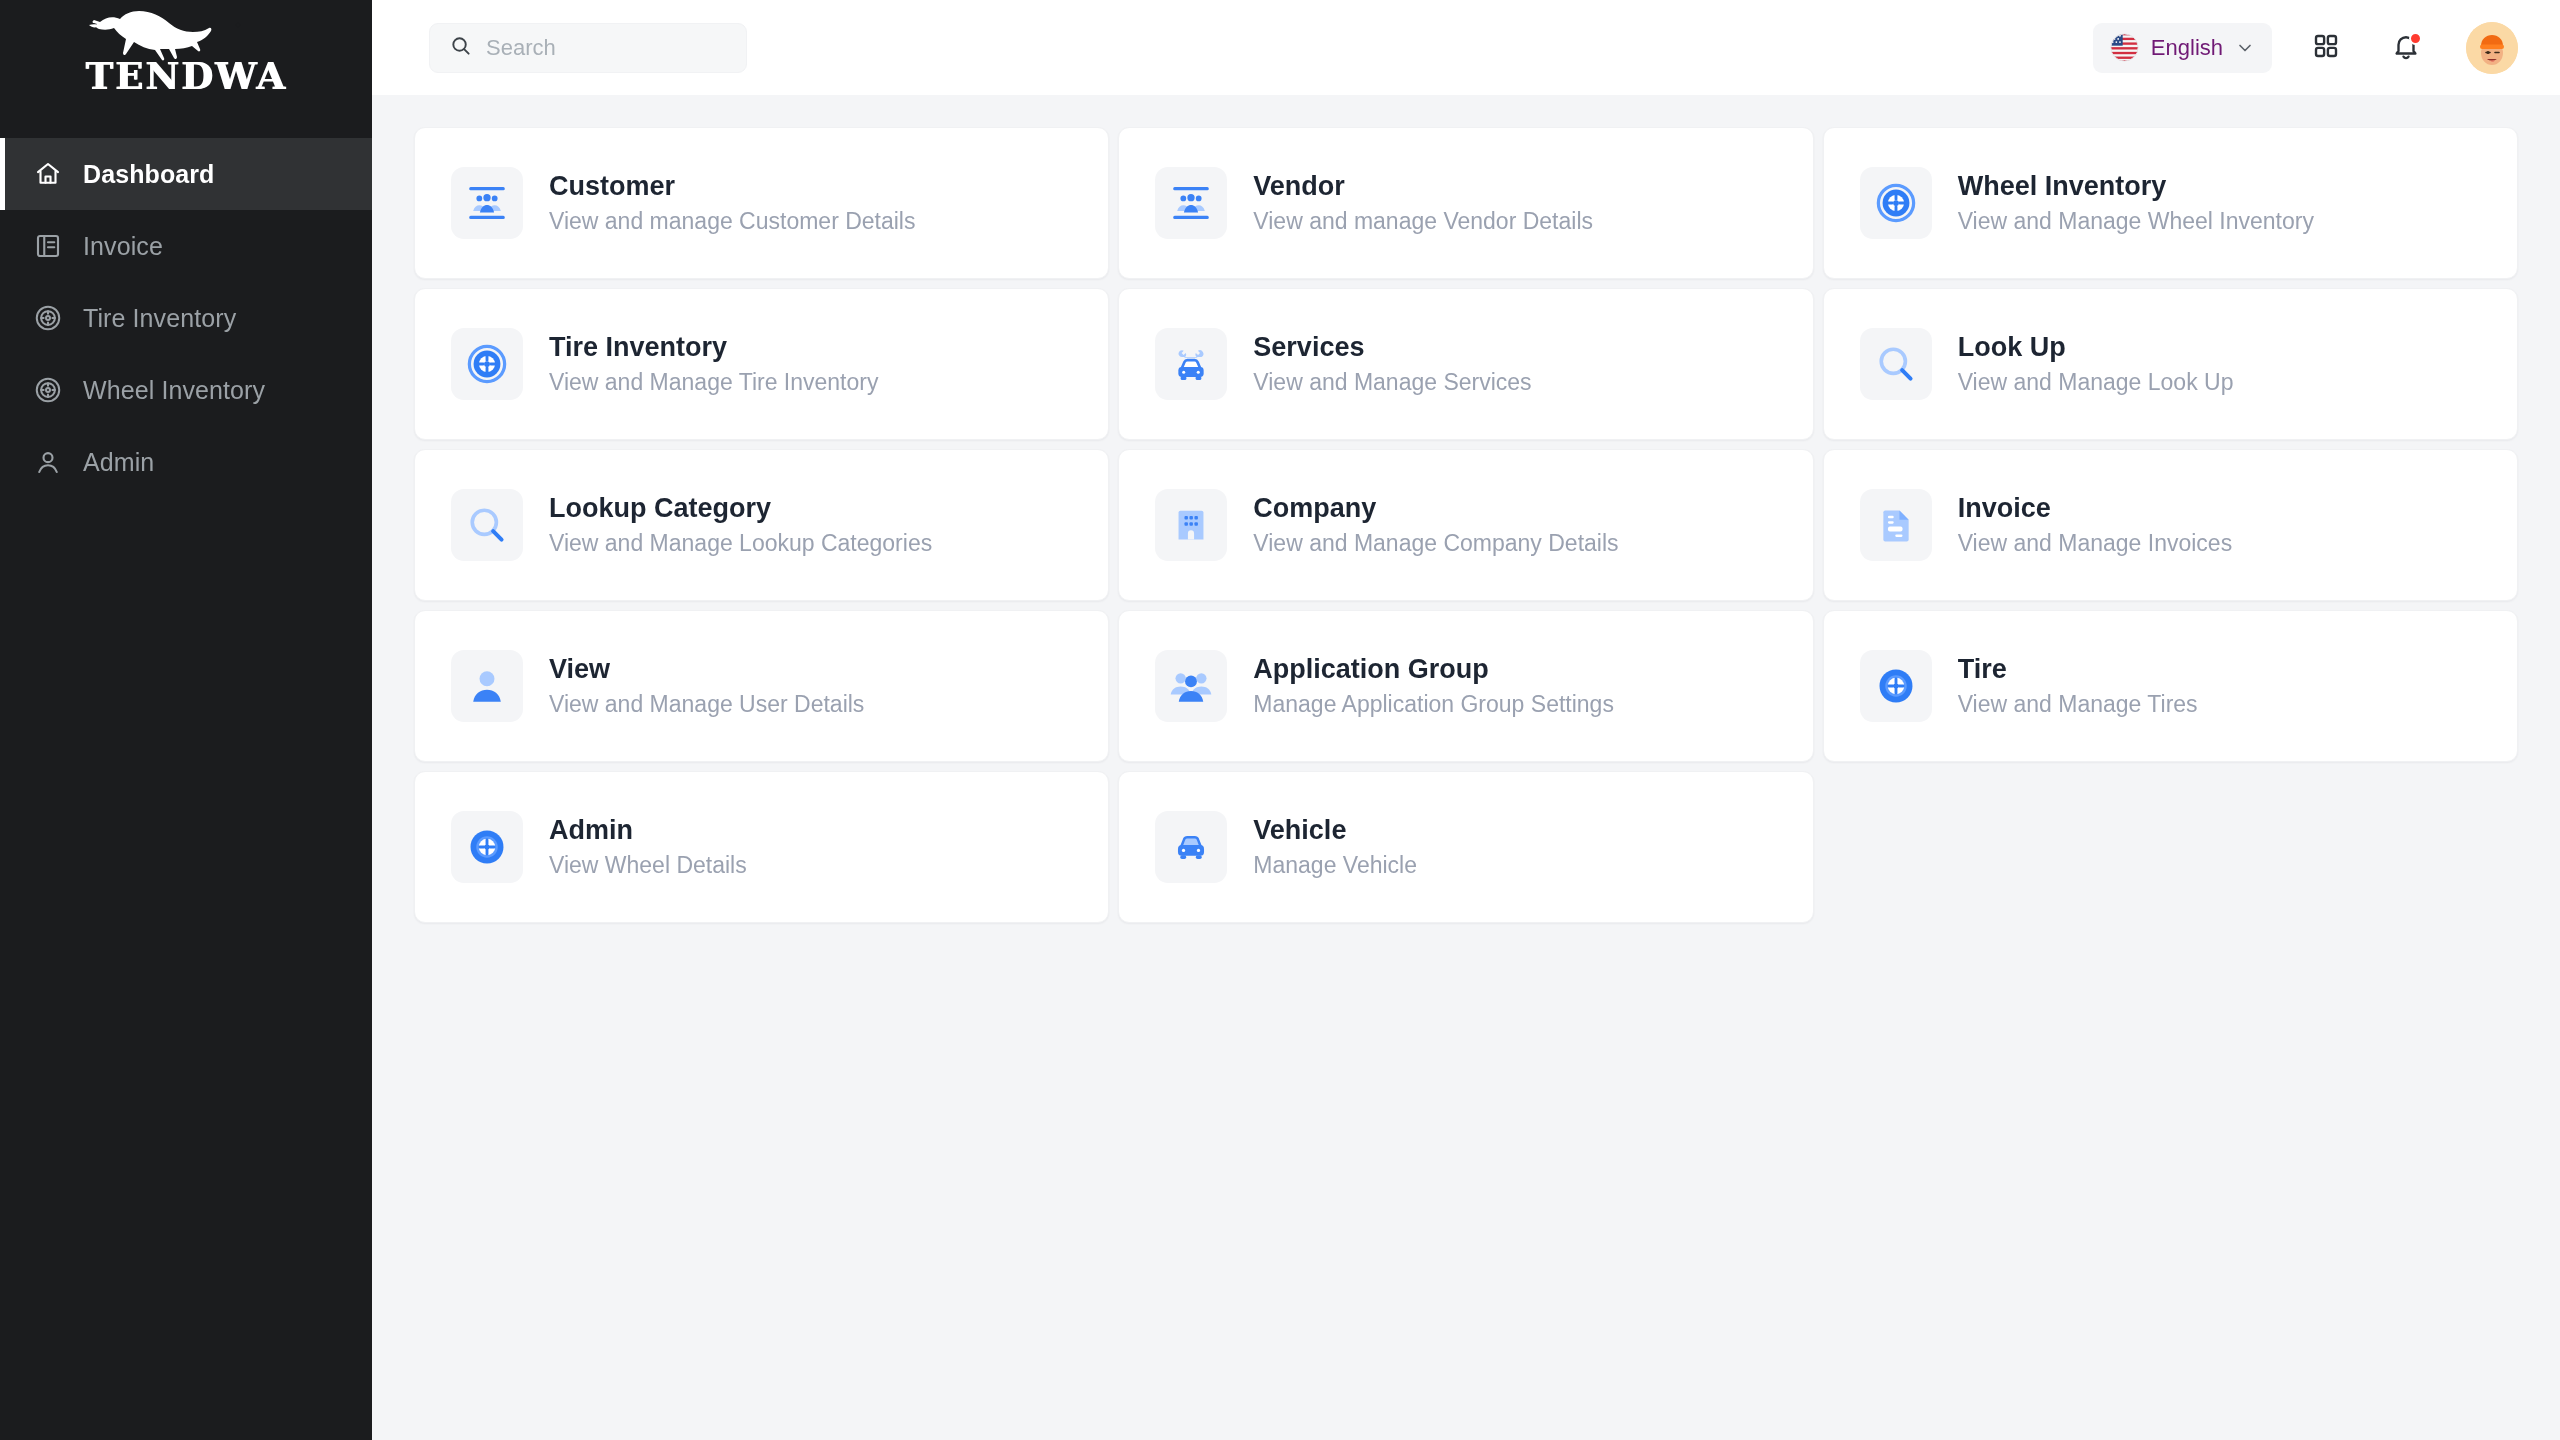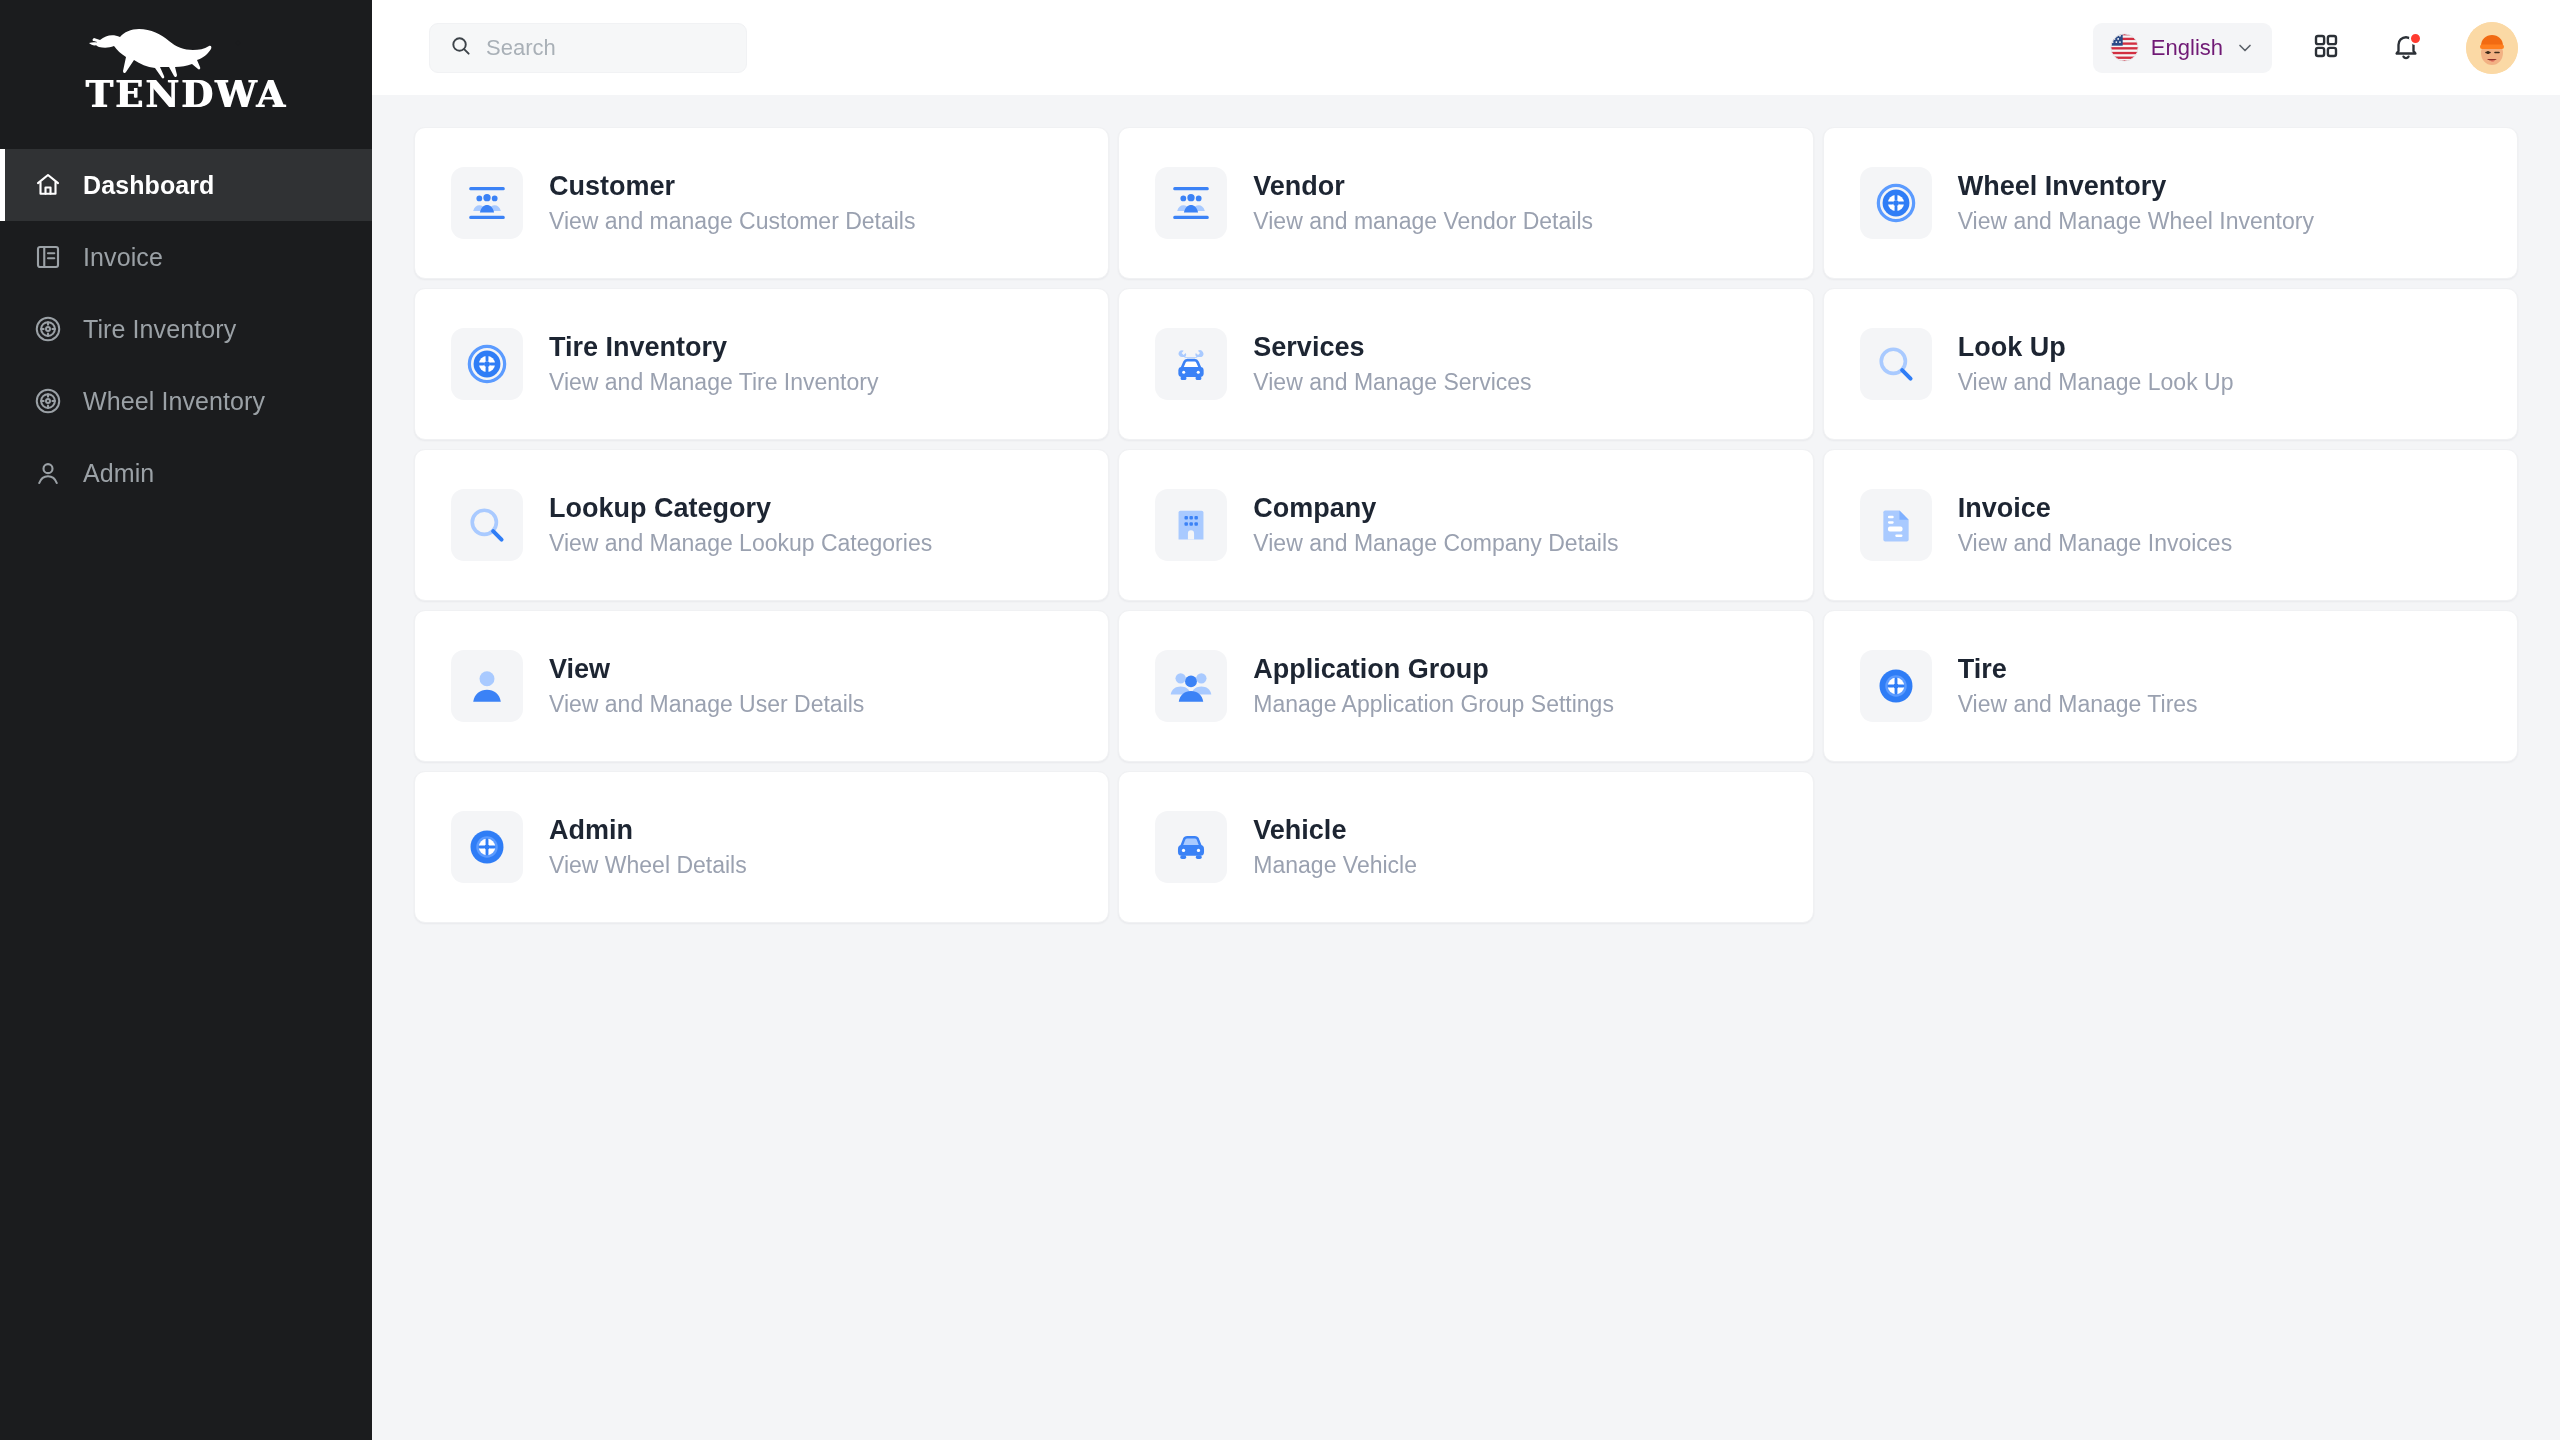--- a/index.html
+++ b/index.html
@@ -13,31 +13,31 @@
   .app { display: flex; width: 2560px; height: 1440px; }
 
   
   .sidebar {
     width: 372px; min-width: 372px; height: 1440px;
     background: #1b1c1e;
     display: flex; flex-direction: column;
     position: relative; z-index: 5;
   }
   .brand {
-    height: 130px; display: flex; align-items: center; justify-content: center;
+    height: 130px; display: flex; justify-content: center;
     padding-top: 8px;
   }
   .brand-logo { display: flex; flex-direction: column; align-items: center; }
   .brand-mark { width: 200px; height: 56px; display: block; }
   .brand-word {
     color: #ffffff; font-family: "DejaVu Serif", "Liberation Serif", serif;
     font-weight: bold; font-size: 37px; letter-spacing: 2px; line-height: 1;
     margin-top: -6px; text-shadow: 1px 0 0 #fff;
   }
-  .nav { margin-top: 19px; display: flex; flex-direction: column; }
+  .nav { margin-top: 8px; display: flex; flex-direction: column; }
   .nav-item {
     display: flex; align-items: center; gap: 20px;
     height: 72px; padding-left: 33px;
     color: #9ba1a6; font-size: 25px; letter-spacing: .1px;
     cursor: pointer; position: relative; user-select: none;
   }
   .nav-item .nav-ico { width: 30px; height: 30px; display:block; flex: 0 0 30px; }
   .nav-item.active { background: #303234; color: #ffffff; font-weight: 600; }
   .nav-item.active::before {
     content: ""; position: absolute; left: 0; top: 0; bottom: 0; width: 5px; background: #ffffff;

